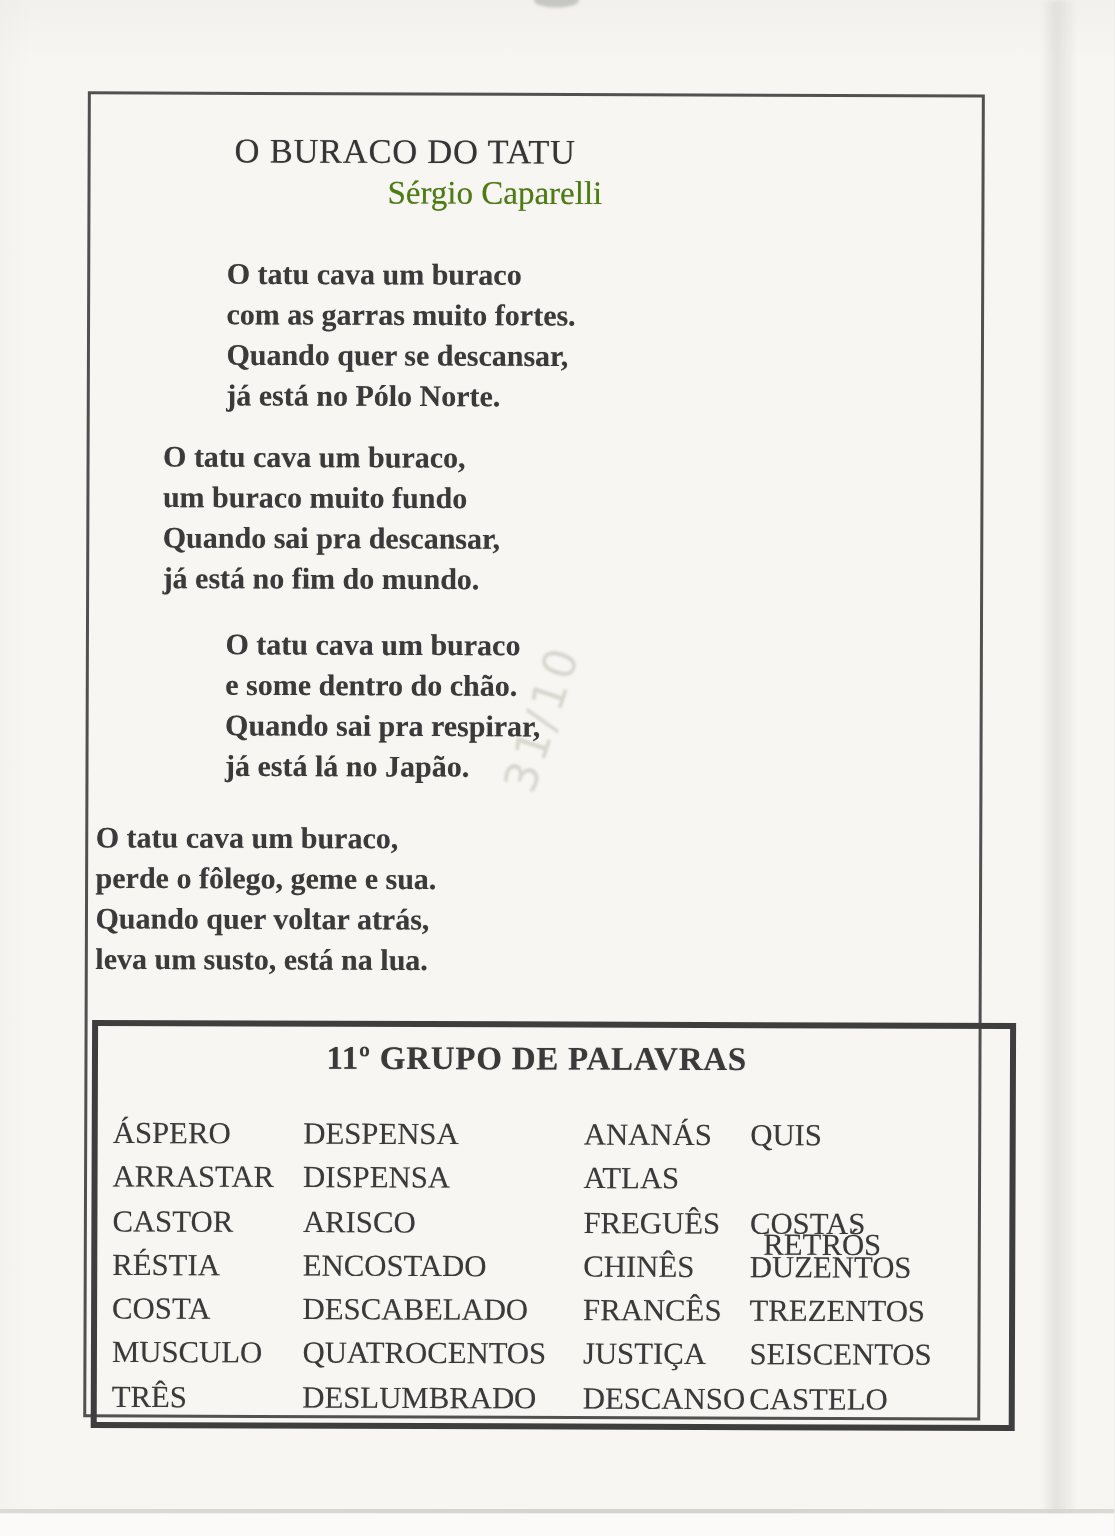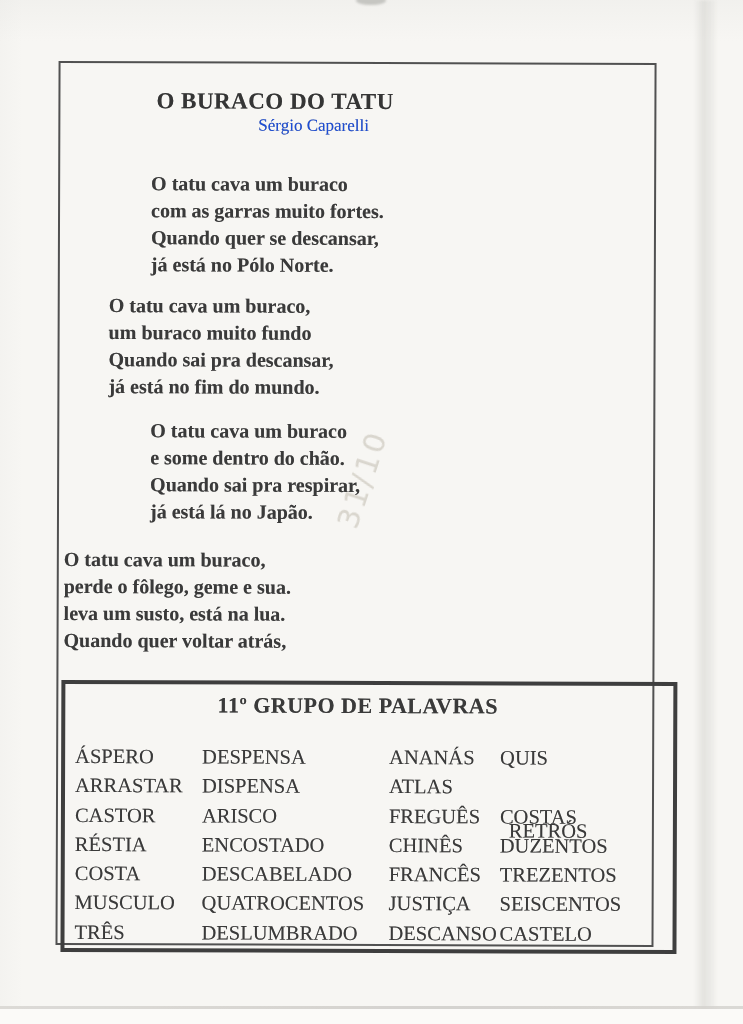--- a/index.html
+++ b/index.html
@@ -37,32 +37,32 @@
     width: 616px; height: 272px;
     border: 4px solid #3e3e3e;
     box-sizing: border-box;
     background: transparent;
   }
   
   .poem-title {
     position: absolute;
     left: 155px; top: 89px;
     font-size: 23px;
-    font-weight: bold;
+    font-weight: normal;
     letter-spacing: 0.5px;
     white-space: nowrap;
     color: #353535;
     text-shadow: 0 0 0.6px rgba(60,60,60,0.55);
   }
   .poem-author {
     position: absolute;
     left: 257px; top: 116px;
-    font-size: 17px;
-    white-space: nowrap;
-    color: #1d4ed8;
+    font-size: 22px;
+    white-space: nowrap;
+    color: #4d7c0f;
     text-shadow: 0 0 0.5px rgba(70,70,70,0.5);
   }
   .stanza {
     position: absolute;
     font-size: 20px;
     line-height: 27px;
     white-space: nowrap;
     color: #3a3a3a;
     text-shadow: 0 0 0.5px rgba(70,70,70,0.45);
     font-weight: bold;
@@ -185,22 +185,22 @@
     <div class="stanza stanza-3">
       <div class="poem-line">O tatu cava um buraco</div>
       <div class="poem-line">e some dentro do chão.</div>
       <div class="poem-line">Quando sai pra respirar,</div>
       <div class="poem-line">já está lá no Japão.</div>
     </div>
 
     <div class="stanza stanza-4">
       <div class="poem-line">O tatu cava um buraco,</div>
       <div class="poem-line">perde o fôlego, geme e sua.</div>
+      <div class="poem-line">Quando quer voltar atrás,</div>
       <div class="poem-line">leva um susto, está na lua.</div>
-      <div class="poem-line">Quando quer voltar atrás,</div>
     </div>
 
     <div class="word-box"></div>
 
     <div class="word-group-title">11º GRUPO DE PALAVRAS</div>
 
     <div class="word-grid">
 
       <div class="word-cell">ÁSPERO</div>
       <div class="word-cell">DESPENSA</div>

